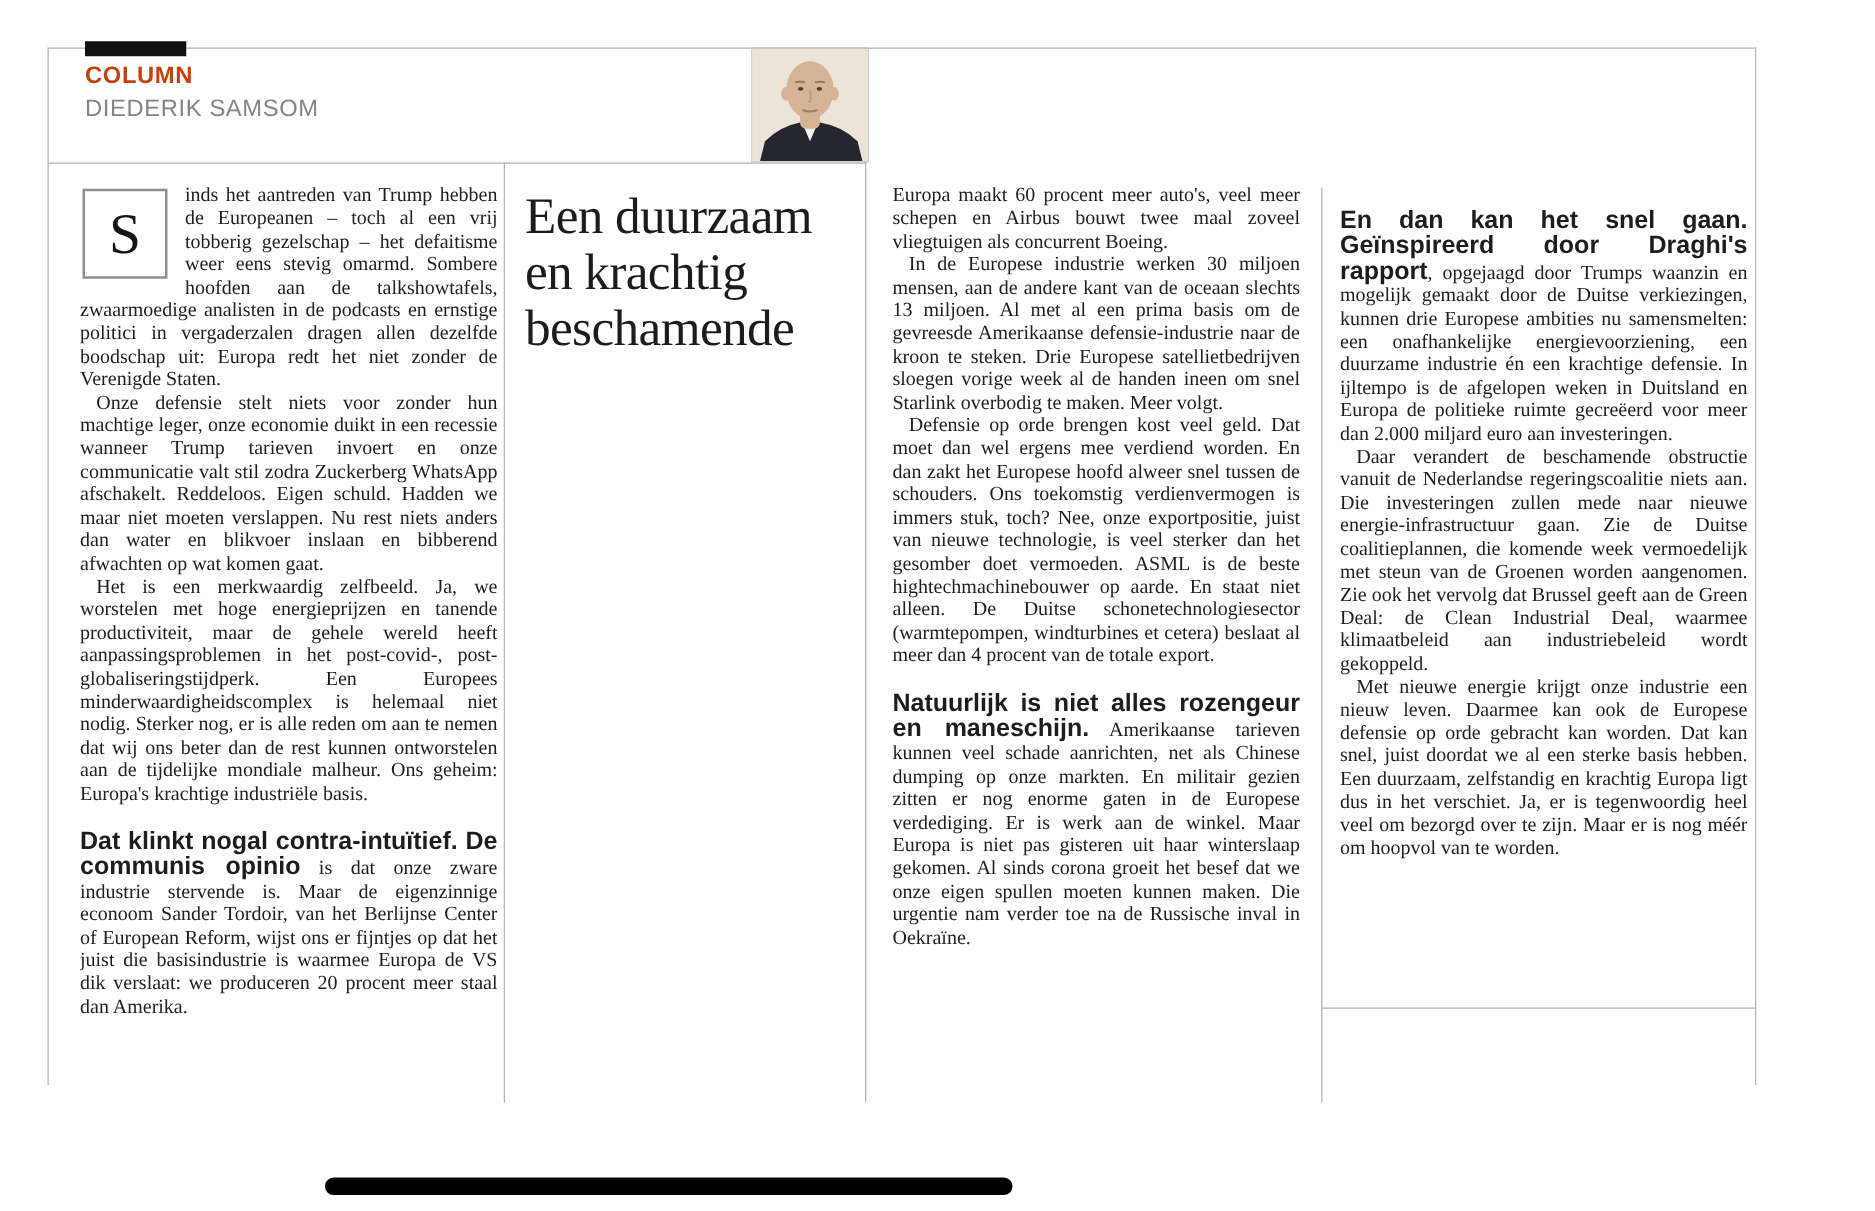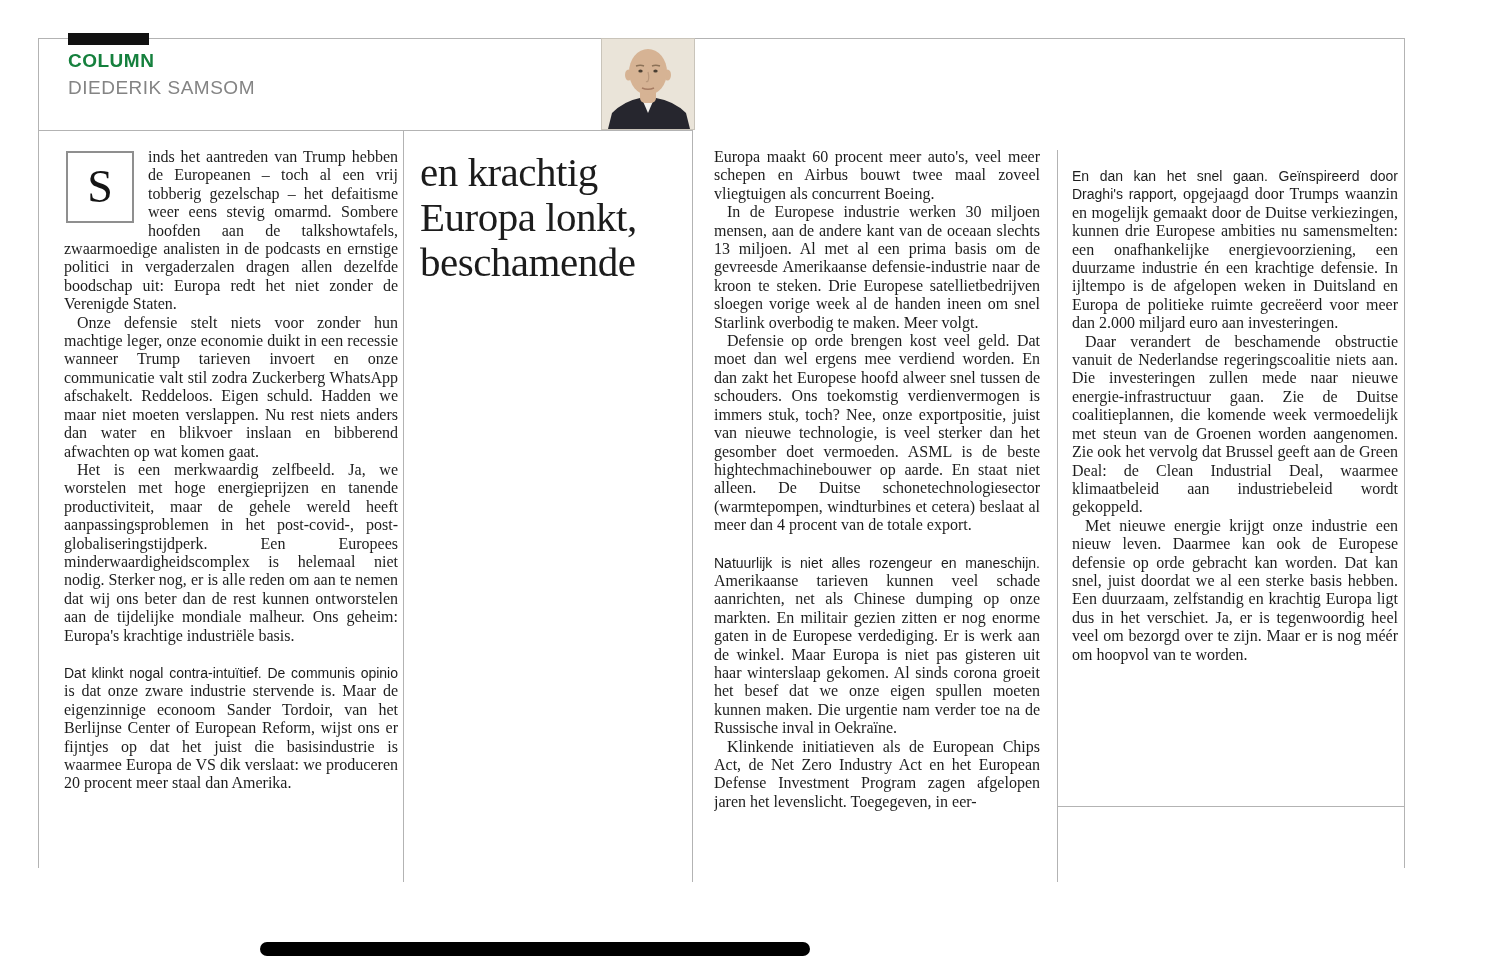--- a/index.html
+++ b/index.html
@@ -2,36 +2,36 @@
 <html><head>
 <meta charset="utf-8">
 <style>
   html,body{margin:0;padding:0;background:#ffffff;}
   .sheet{position:relative;width:1500px;height:969px;background:#ffffff;overflow:hidden;
          font-family:"Liberation Serif","DejaVu Serif",serif;color:#1d1d1d;}
   .rule{position:absolute;background:#b3b3b3;}
   
   .kicker-bar{position:absolute;left:68px;top:33px;width:81px;height:12px;background:#111111;}
   .kicker{position:absolute;left:68px;top:50px;font:700 19px/22px "Liberation Sans",sans-serif;
-          letter-spacing:.5px;color:#15803d;}
+          letter-spacing:.5px;color:#c2410c;}
   .author{position:absolute;left:68px;top:77px;font:400 19px/22px "Liberation Sans",sans-serif;
           letter-spacing:.5px;color:#848484;}
   .portrait{position:absolute;left:601px;top:38px;width:94px;height:92px;border:1px solid #c9c4ba;
             box-sizing:border-box;overflow:hidden;}
   
   .headline{position:absolute;left:420px;top:150px;width:268px;}
   .headline div{font:400 41px/45px "Liberation Serif","DejaVu Serif",serif;color:#1c1c1c;
                 letter-spacing:-0.5px;white-space:nowrap;}
   
   .col{position:absolute;top:148px;overflow:hidden;text-align:justify;
        font-size:16px;line-height:18.4px;}
   .col p{margin:0;}
   .col p.ind{text-indent:13px;}
   .col p.space{margin-top:19px;}
-  .lead{font-family:"Liberation Sans","DejaVu Sans",sans-serif;font-weight:400;font-size:14px;}
+  .lead{font-family:"Liberation Sans","DejaVu Sans",sans-serif;font-weight:700;font-size:20px;}
   #col1{left:64px;width:334px;height:734px;}
   #col3{left:714px;width:326px;height:734px;}
   #col4{left:1072px;width:326px;height:656px;}
   .dropcap{float:left;width:64px;height:68px;border:2px solid #8f8f8f;margin:3px 14px 4px 2px;
            display:flex;align-items:center;justify-content:center;}
   .dropcap span{font:400 46px/46px "Liberation Serif",serif;color:#141414;}
   
   .credit{position:absolute;left:1074px;top:819px;width:322px;
           font:400 15px/19px "Liberation Sans","DejaVu Sans",sans-serif;color:#8d8d8d;text-align:left;}
   .credit .name{font-weight:700;color:#1a1a1a;}
@@ -75,41 +75,40 @@
       <ellipse cx="38.5" cy="32" rx="2.2" ry="1.5" fill="#4a3f33"></ellipse>
       <ellipse cx="53.5" cy="32" rx="2.2" ry="1.5" fill="#4a3f33"></ellipse>
       <path d="M34 27 Q38.5 25.5 42 27" stroke="#8c7258" stroke-width="1.4" fill="none"></path>
       <path d="M50 27 Q53.5 25.5 58 27" stroke="#8c7258" stroke-width="1.4" fill="none"></path>
       <path d="M46 33 Q47.5 39 46 42 Q45 43 44 42.5" stroke="#b9987c" stroke-width="1.2" fill="none"></path>
       <path d="M40 49 Q46 51.5 52 49" stroke="#a67c63" stroke-width="1.6" fill="none"></path>
     </svg>
   </div>
 
   <div class="headline">
+    <div>Een duurzaam</div>
     <div>en krachtig</div>
-    <div>Europa lonkt,</div>
     <div>beschamende</div>
   </div>
 
   <div class="col" id="col1">
     <div class="dropcap">
       <span>S</span>
     </div>
     <p>inds het aantreden van Trump hebben de Europeanen – toch al een vrij tobberig gezelschap – het defaitisme weer eens stevig omarmd. Sombere hoofden aan de talkshowtafels, zwaarmoedige analisten in de podcasts en ernstige politici in vergaderzalen dragen allen dezelfde boodschap uit: Europa redt het niet zonder de Verenigde Staten.</p>
     <p class="ind">Onze defensie stelt niets voor zonder hun machtige leger, onze economie duikt in een recessie wanneer Trump tarieven invoert en onze communicatie valt stil zodra Zuckerberg WhatsApp afschakelt. Reddeloos. Eigen schuld. Hadden we maar niet moeten verslappen. Nu rest niets anders dan water en blikvoer inslaan en bibberend afwachten op wat komen gaat.</p>
     <p class="ind">Het is een merkwaardig zelfbeeld. Ja, we worstelen met hoge energieprijzen en tanende productiviteit, maar de gehele wereld heeft aanpassingsproblemen in het post-covid-, post-globaliseringstijdperk. Een Europees minderwaardigheidscomplex is helemaal niet nodig. Sterker nog, er is alle reden om aan te nemen dat wij ons beter dan de rest kunnen ontworstelen aan de tijdelijke mondiale malheur. Ons geheim: Europa's krachtige industriële basis.</p>
     <p class="space"><span class="lead">Dat klinkt nogal contra-intuïtief. De communis opinio</span><span> is dat onze zware industrie stervende is. Maar de eigenzinnige econoom Sander Tordoir, van het Berlijnse Center of European Reform, wijst ons er fijntjes op dat het juist die basisindustrie is waarmee Europa de VS dik verslaat: we produceren 20 procent meer staal dan Amerika.</span></p>
   </div>
 
   <div class="col" id="col3">
     <p>Europa maakt 60 procent meer auto's, veel meer schepen en Airbus bouwt twee maal zoveel vliegtuigen als concurrent Boeing.</p>
     <p class="ind">In de Europese industrie werken 30 miljoen mensen, aan de andere kant van de oceaan slechts 13 miljoen. Al met al een prima basis om de gevreesde Amerikaanse defensie-industrie naar de kroon te steken. Drie Europese satellietbedrijven sloegen vorige week al de handen ineen om snel Starlink overbodig te maken. Meer volgt.</p>
     <p class="ind">Defensie op orde brengen kost veel geld. Dat moet dan wel ergens mee verdiend worden. En dan zakt het Europese hoofd alweer snel tussen de schouders. Ons toekomstig verdienvermogen is immers stuk, toch? Nee, onze exportpositie, juist van nieuwe technologie, is veel sterker dan het gesomber doet vermoeden. ASML is de beste hightechmachinebouwer op aarde. En staat niet alleen. De Duitse schonetechnologiesector (warmtepompen, windturbines et cetera) beslaat al meer dan 4 procent van de totale export.</p>
     <p class="space"><span class="lead">Natuurlijk is niet alles rozengeur en maneschijn.</span><span> Amerikaanse tarieven kunnen veel schade aanrichten, net als Chinese dumping op onze markten. En militair gezien zitten er nog enorme gaten in de Europese verdediging. Er is werk aan de winkel. Maar Europa is niet pas gisteren uit haar winterslaap gekomen. Al sinds corona groeit het besef dat we onze eigen spullen moeten kunnen maken. Die urgentie nam verder toe na de Russische inval in Oekraïne.</span></p>
-    <p class="ind">Klinkende initiatieven als de European Chips Act, de Net Zero Industry Act en het European Defense Investment Program zagen afgelopen jaren het levenslicht. Toegegeven, in eer-</p>
   </div>
 
   <div class="col" id="col4">
     <p class="space"><span class="lead">En dan kan het snel gaan. Geïnspireerd door Draghi's rapport</span><span>, opgejaagd door Trumps waanzin en mogelijk gemaakt door de Duitse verkiezingen, kunnen drie Europese ambities nu samensmelten: een onafhankelijke energievoorziening, een duurzame industrie én een krachtige defensie. In ijltempo is de afgelopen weken in Duitsland en Europa de politieke ruimte gecreëerd voor meer dan 2.000 miljard euro aan investeringen.</span></p>
     <p class="ind">Daar verandert de beschamende obstructie vanuit de Nederlandse regeringscoalitie niets aan. Die investeringen zullen mede naar nieuwe energie-infrastructuur gaan. Zie de Duitse coalitieplannen, die komende week vermoedelijk met steun van de Groenen worden aangenomen. Zie ook het vervolg dat Brussel geeft aan de Green Deal: de Clean Industrial Deal, waarmee klimaatbeleid aan industriebeleid wordt gekoppeld.</p>
     <p class="ind">Met nieuwe energie krijgt onze industrie een nieuw leven. Daarmee kan ook de Europese defensie op orde gebracht kan worden. Dat kan snel, juist doordat we al een sterke basis hebben. Een duurzaam, zelfstandig en krachtig Europa ligt dus in het verschiet. Ja, er is tegenwoordig heel veel om bezorgd over te zijn. Maar er is nog méér om hoopvol van te worden.</p>
   </div>
 
 
   <div class="home-indicator"></div>

